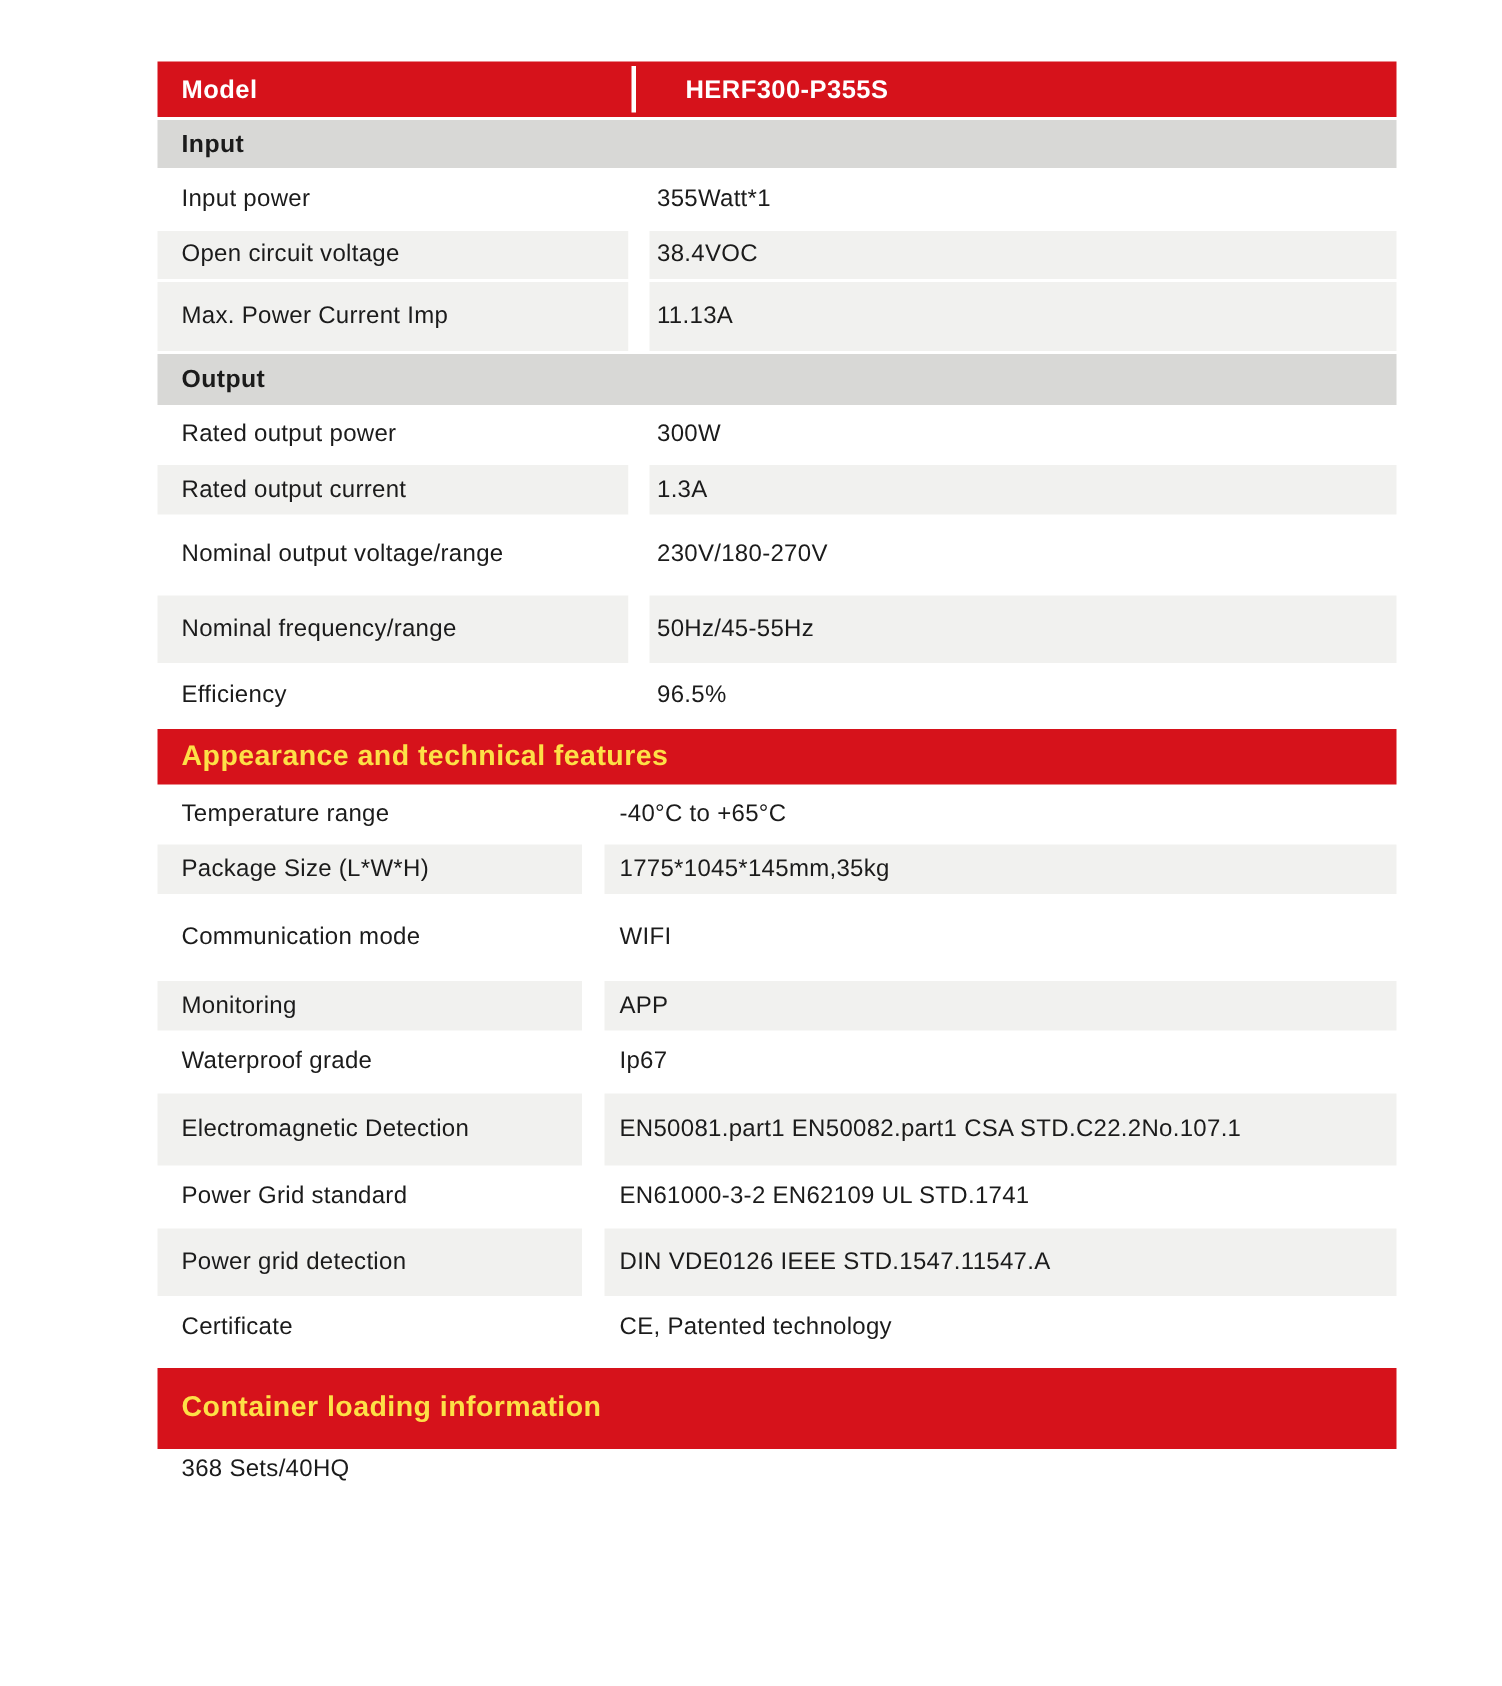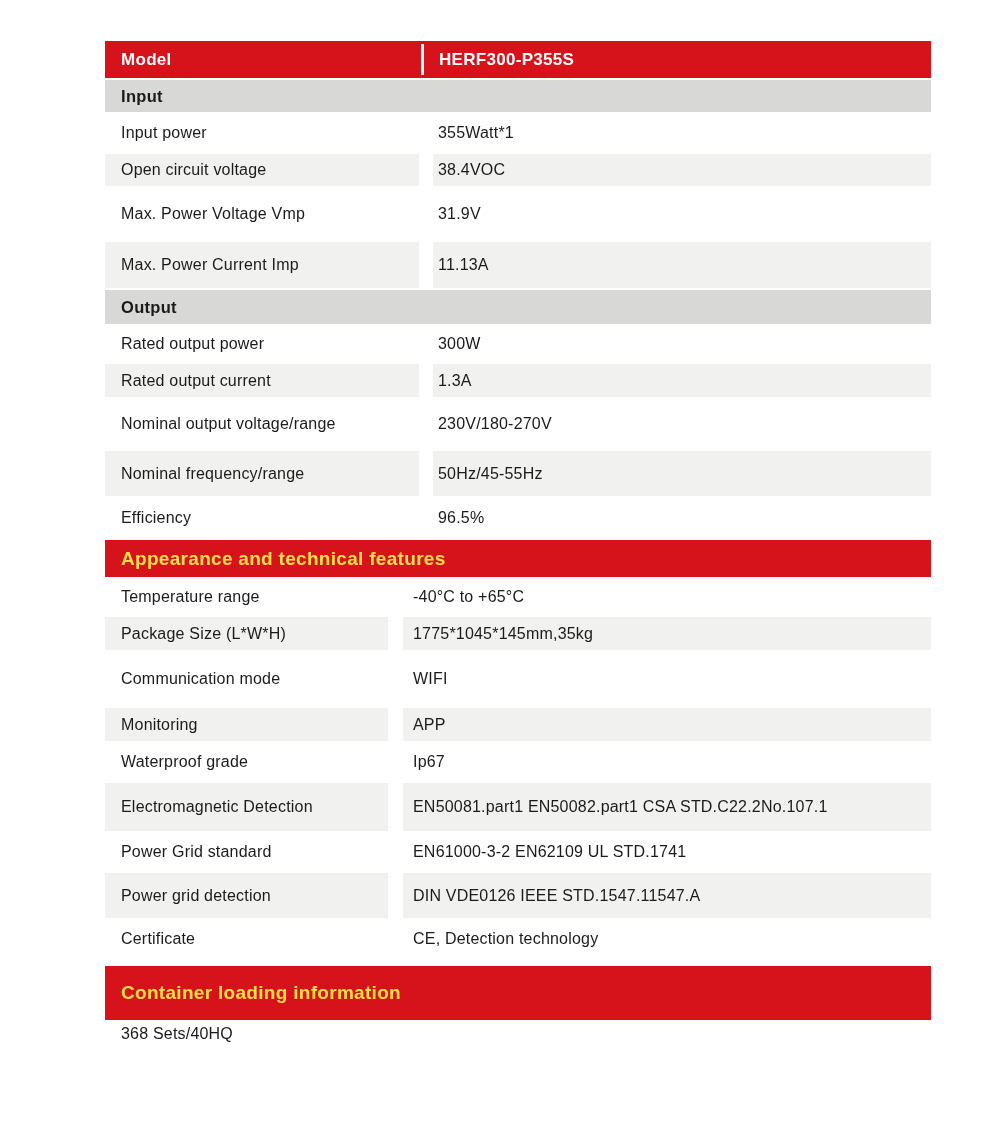--- a/index.html
+++ b/index.html
@@ -44,21 +44,21 @@
   }
   .hdr .hdiv {
     width: 3px;
     background: #ffffff;
     margin: 3px 0;
   }
   .hdr .hc2 {
     flex: 1;
     display: flex;
     align-items: center;
-    padding-left: 15px;
+    padding-left: 33px;
   }
 
   
   .band {
     background: var(--section_gray, #d8d8d6);
     font-weight: bold;
     font-size: 16.5px;
     letter-spacing: 0.3px;
     align-items: center;
     padding-left: 16px;
@@ -122,25 +122,20 @@
     <div class="row r t1 w" style="height:38px">
       <div class="c1">Input power</div>
       <div class="gapcell"></div>
       <div class="c2">355Watt*1</div>
     </div>
     <div class="row r t1 g" style="height:32px">
       <div class="c1">Open circuit voltage</div>
       <div class="gapcell"></div>
       <div class="c2">38.4VOC</div>
     </div>
-    <div class="row r t1 w" style="height:52px">
-      <div class="c1">Max. Power Voltage Vmp</div>
-      <div class="gapcell"></div>
-      <div class="c2">31.9V</div>
-    </div>
     <div class="row r t1 g" style="height:46px">
       <div class="c1">Max. Power Current Imp</div>
       <div class="gapcell"></div>
       <div class="c2">11.13A</div>
     </div>
 
     <div class="row band" style="height:34px">Output</div>
 
     <div class="row r t1 w" style="height:36px">
       <div class="c1">Rated output power</div>
@@ -206,21 +201,21 @@
       <div class="c2">EN61000-3-2 EN62109 UL STD.1741</div>
     </div>
     <div class="row r t2 g" style="height:45px">
       <div class="c1">Power grid detection</div>
       <div class="gapcell"></div>
       <div class="c2">DIN VDE0126 IEEE STD.1547.11547.A</div>
     </div>
     <div class="row r t2 w" style="height:38px">
       <div class="c1">Certificate</div>
       <div class="gapcell"></div>
-      <div class="c2">CE, Detection technology</div>
+      <div class="c2">CE, Patented technology</div>
     </div>
 
     <div class="row redband container-band" style="height:54px">Container loading information</div>
 
     <div class="footer-text">368 Sets/40HQ</div>
 
   </div>
 </div>
 
 </body></html>

